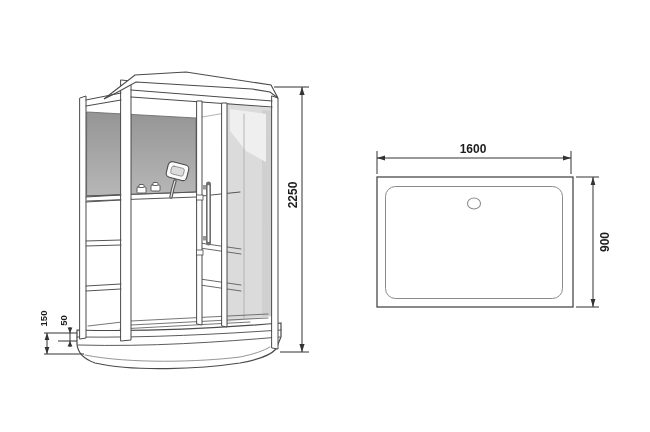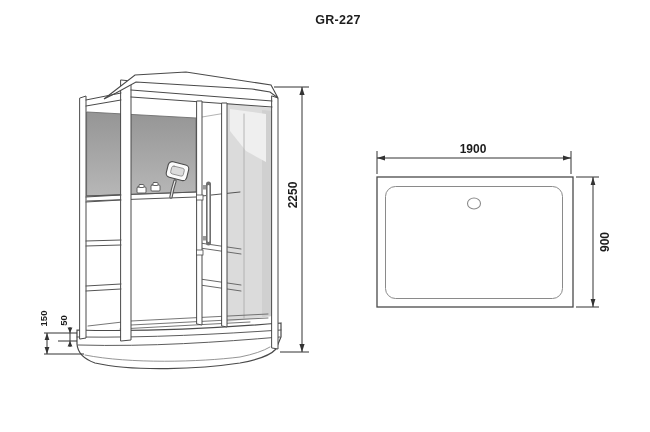--- a/index.html
+++ b/index.html
@@ -157,19 +157,18 @@
       </g>
 
       <g>
         <path d="M576,177 L599,177 M576,307 L599,307 M593,177 L593,307" fill="none"></path>
         <polygon points="593,177 590.6,185 595.4,185" stroke="none"></polygon>
         <polygon points="593,307 590.6,299 595.4,299" stroke="none"></polygon>
       </g>
     </g>
   </svg>
 
-  <div class="label title pos-title">GR-227</div>
-  <div class="label dim pos-1200">1900</div>
+  <div class="label dim pos-1200">1600</div>
   <div class="label dim rot pos-900">900</div>
   <div class="label dim rot pos-2250">2250</div>
   <div class="label dim sm rot pos-150">150</div>
   <div class="label dim sm rot pos-50">50</div>
 </div>
 
 </body></html>

